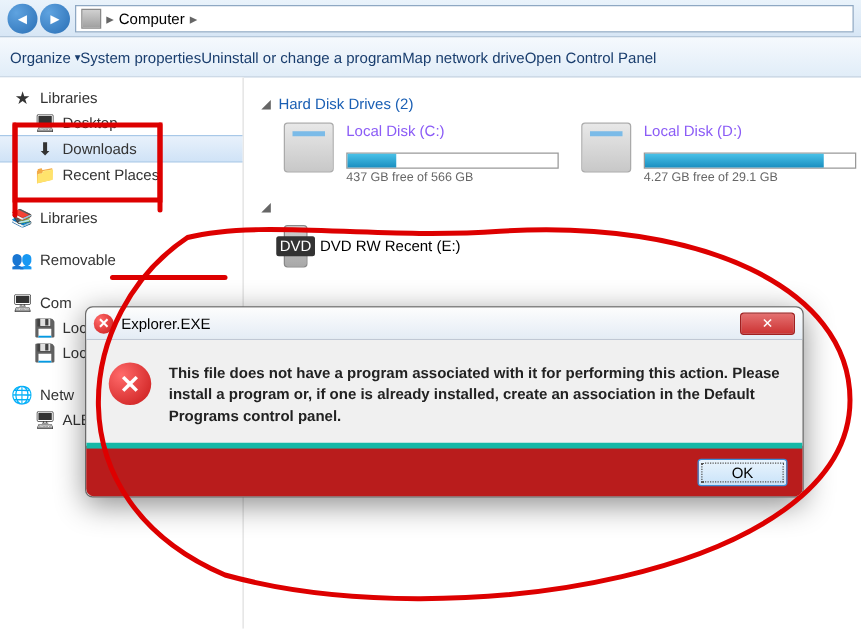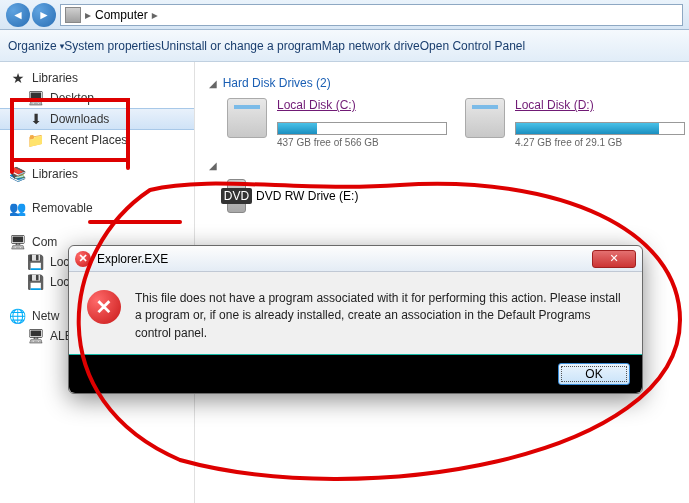--- a/index.html
+++ b/index.html
@@ -29,36 +29,36 @@
 
 
 .content { flex: 1; padding: 8px 14px; overflow: hidden; }
 .sect-head { color: #1a5fb4; font-size: 14px; margin: 6px 0 8px 0; display: flex; align-items: center; gap: 6px; cursor: default; }
 .sect-head .tri { font-size: 10px; color: #666; }
 .drives { display: flex; gap: 18px; margin: 0 0 12px 18px; }
 .drive { display: flex; gap: 10px; width: 220px; }
 .drive-icon { width: 48px; height: 40px; background: linear-gradient(#e8e8e8,#c8c8c8); border: 1px solid #aaa; border-radius: 3px; position: relative; }
 .drive-icon::after { content:""; position:absolute; top:6px; left:6px; right:6px; height:4px; background:#7bbbe8; }
 .drive-info { flex: 1; }
-.drive-name { color: #701a75; margin-bottom: 10px; text-decoration: underline; }
+.drive-name { color: #8b5cf6; margin-bottom: 10px; }
 .drive-bar { width: 170px; height: 13px; border: 1px solid #999; background: #fff; margin: 2px 0; position: relative; }
 .drive-bar .fill { height: 100%; background: linear-gradient(#49c1e8,#1a8fc0); }
 .drive-free { color: #666; font-size: 10px; }
 .device-row { display: flex; gap: 10px; margin-left: 18px; align-items: center; }
 .dvd-icon { width: 19px; height: 34px; background: linear-gradient(#d0d0d0,#a8a8a8); border: 1px solid #888; border-radius: 3px; display:flex; align-items:center; justify-content:center; font-size:8px; color:#fff; }
 .dvd-icon span { background:#333; padding:1px 3px; border-radius:2px; }
 
 
 .dialog { position: absolute; left: 68px; top: 245px; width: 575px; background: #f0f0f0; border: 1px solid #6a6a6a; border-radius: 6px; box-shadow: 0 6px 24px rgba(0,0,0,0.45); }
 .dlg-title { height: 26px; background: linear-gradient(#fdfdfd,#e4ecf5); border-bottom: 1px solid #c0c8d4; border-radius: 6px 6px 0 0; display:flex; align-items:center; padding:0 6px; gap:6px; }
 .dlg-x { margin-left:auto; width: 44px; height: 18px; background: linear-gradient(#e47070,#c33); border:1px solid #a02020; border-radius:3px; color:#fff; display:flex; align-items:center; justify-content:center; cursor:pointer; font-size:11px; }
 .dlg-body { display:flex; gap:14px; padding: 18px 18px 12px 18px; }
 .err-icon { width:34px; height:34px; border-radius:50%; background: radial-gradient(circle at 30% 30%, #ff6a6a, #c81818); display:flex; align-items:center; justify-content:center; color:#fff; font-size:20px; font-weight:bold; flex-shrink:0; }
-.dlg-msg { color:#222; line-height:1.45; }
-.dlg-foot { background:#000000; border-top:1px solid #14b8a6; padding:8px 12px; text-align:right; border-radius:0 0 6px 6px; }
+.dlg-msg { color:#222; line-height:1.45;font-weight:bold; }
+.dlg-foot { background:#b91c1c; border-top:5px solid #14b8a6; padding:8px 12px; text-align:right; border-radius:0 0 6px 6px; }
 .dlg-ok { width:72px; height:22px; background: linear-gradient(#eaf4fd,#c9e3f9); border:1px solid #3a8cd6; border-radius:3px; cursor:pointer; outline:1px dotted #555; outline-offset:-4px; }
 
 
 .annot { position:absolute; inset:0; pointer-events:none; }
 </style>
 </head>
 <body>
 
 <div class="addrbar">
   <div class="nav-arrows">
@@ -168,21 +168,21 @@
       </div>
     </div>
 
     <div class="sect-head">
       <span class="tri">◢</span>
     </div>
     <div class="device-row">
       <div class="dvd-icon">
           <span>DVD</span>
         </div>
-      <div>DVD RW Drive (E:)</div>
+      <div>DVD RW Recent (E:)</div>
     </div>
   </div>
 </div>
 
 <div class="dialog">
   <div class="dlg-title">
     <div class="err-icon" style="width:16px;height:16px;font-size:11px">✕</div>
     <span>Explorer.EXE</span>
     <div class="dlg-x">✕</div>
   </div>

